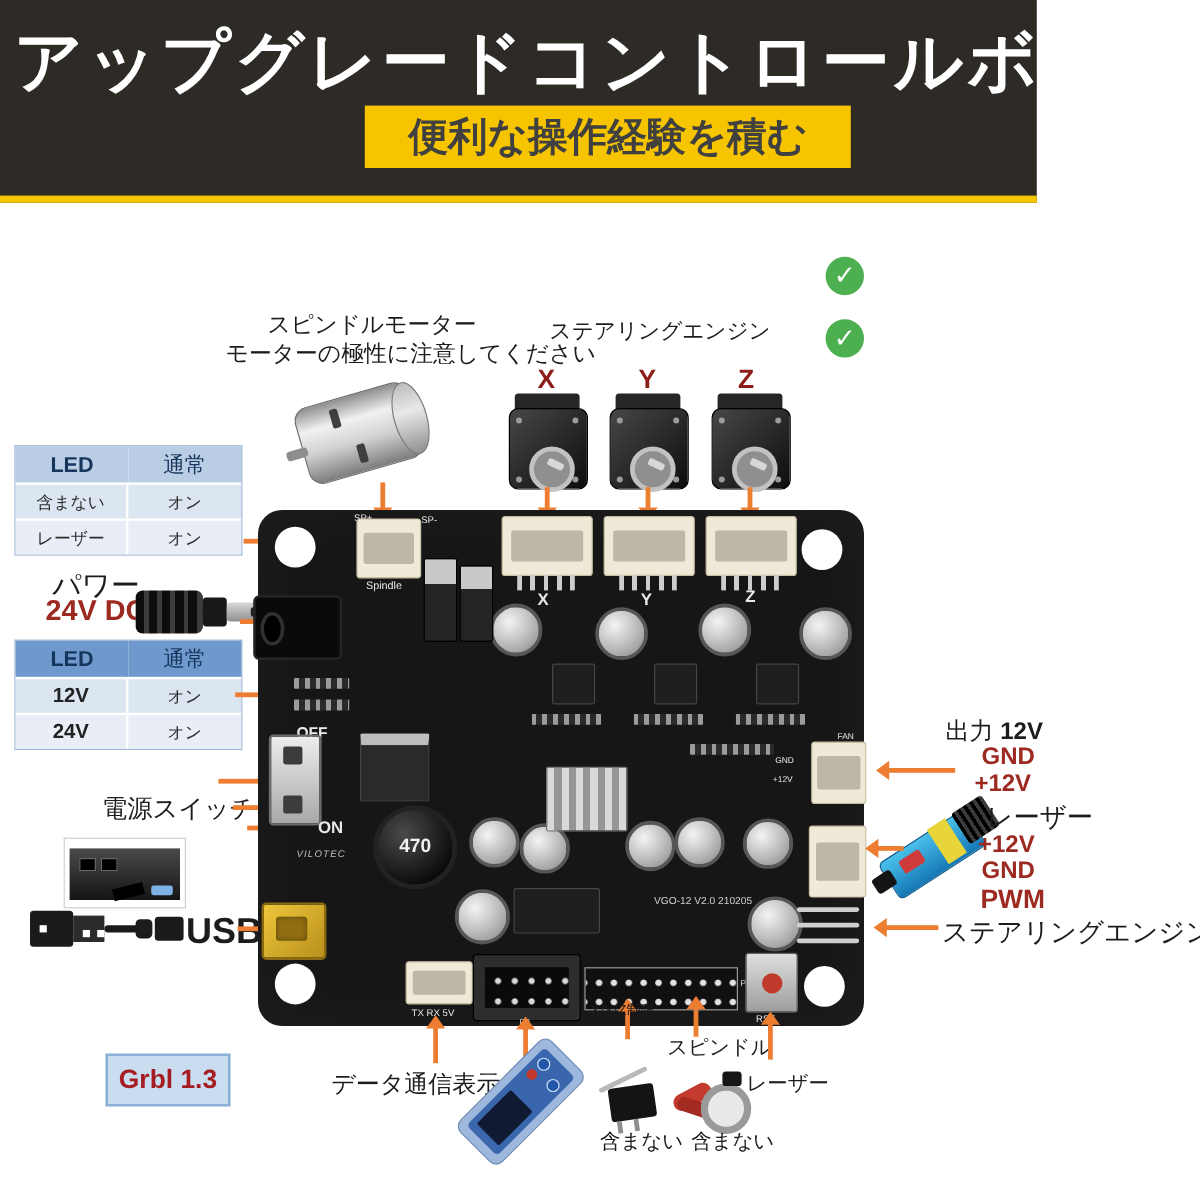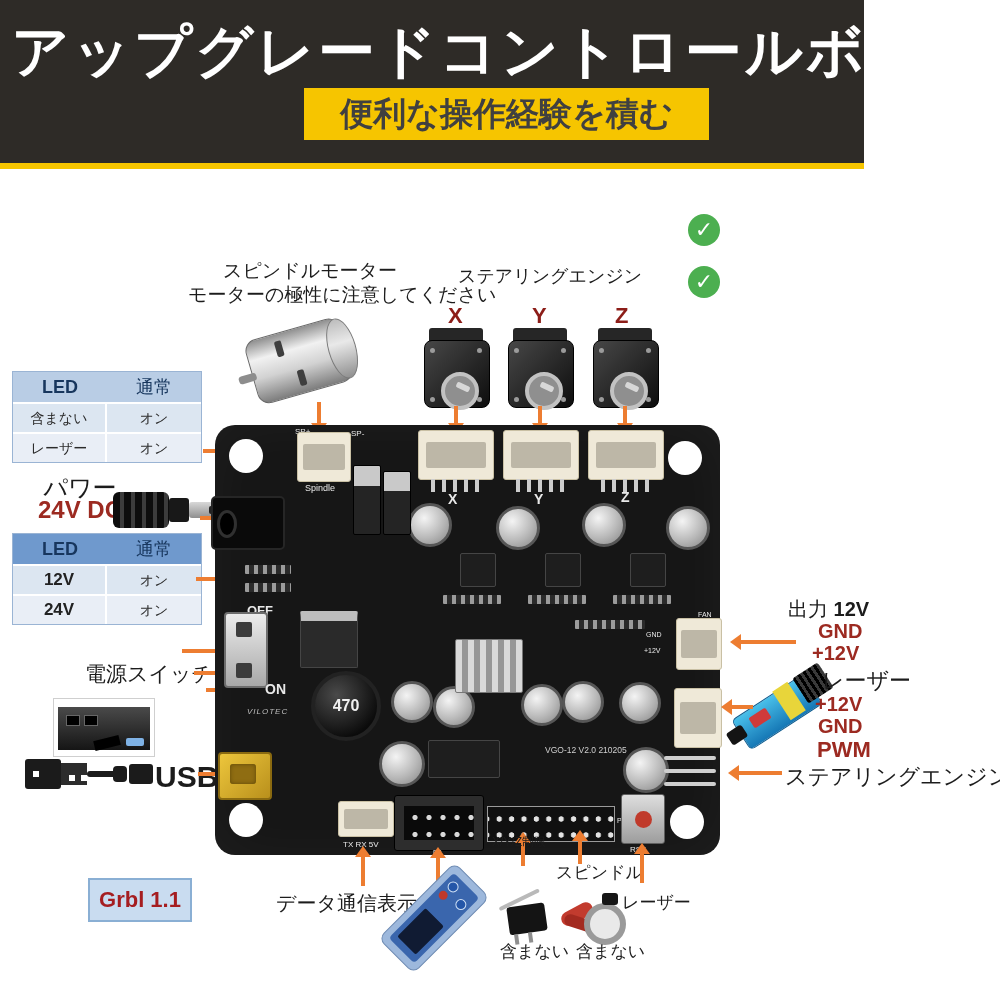--- a/index.html
+++ b/index.html
@@ -283,21 +283,21 @@
         <div class="h2"></div>
       </div>
     <div class="wire"></div>
       <div class="ferrite"></div>
       <div class="mini"></div>
   </div>
   <div class="note" style="left:155px;top:760px;font-size:30px;font-weight:700;">USB</div>
   <div class="arr arr-h arr-r" style="left:198px;top:772px;width:22px;"></div>
 
   <div class="grbl">
-    <span>Grbl 1.1</span>
+    <span>Grbl 1.3</span>
   </div>
 
   <div class="board">
 
     <div class="hole" style="left:14px;top:14px;"></div>
     <div class="hole" style="right:18px;top:16px;"></div>
     <div class="hole" style="left:14px;bottom:18px;"></div>
     <div class="hole" style="right:16px;bottom:16px;"></div>
 
     <div class="silk" style="left:80px;top:2px;font-size:8px;">SP+</div>

